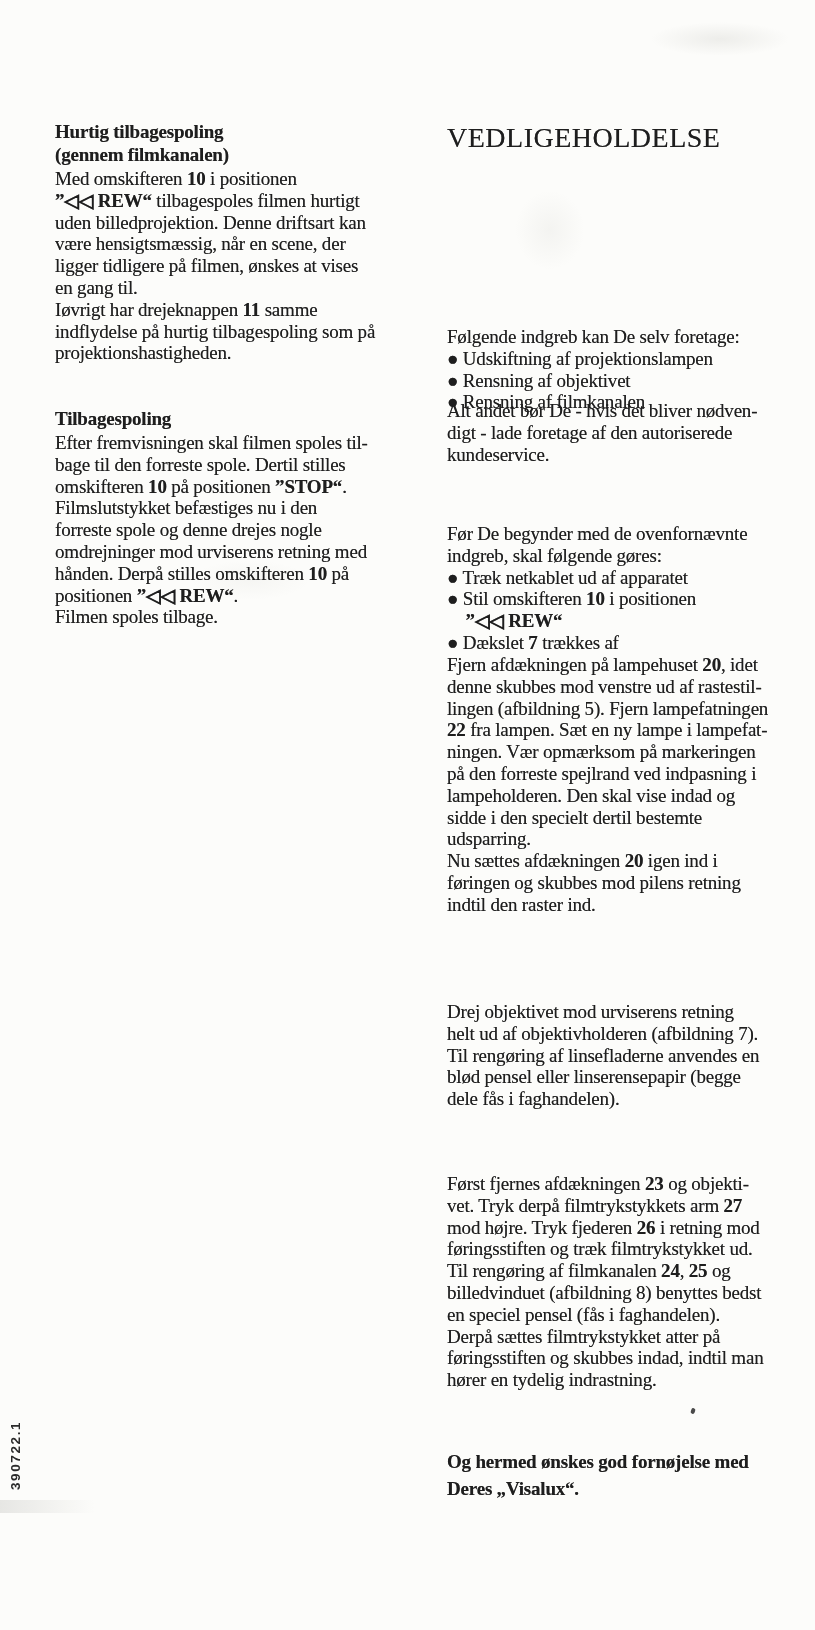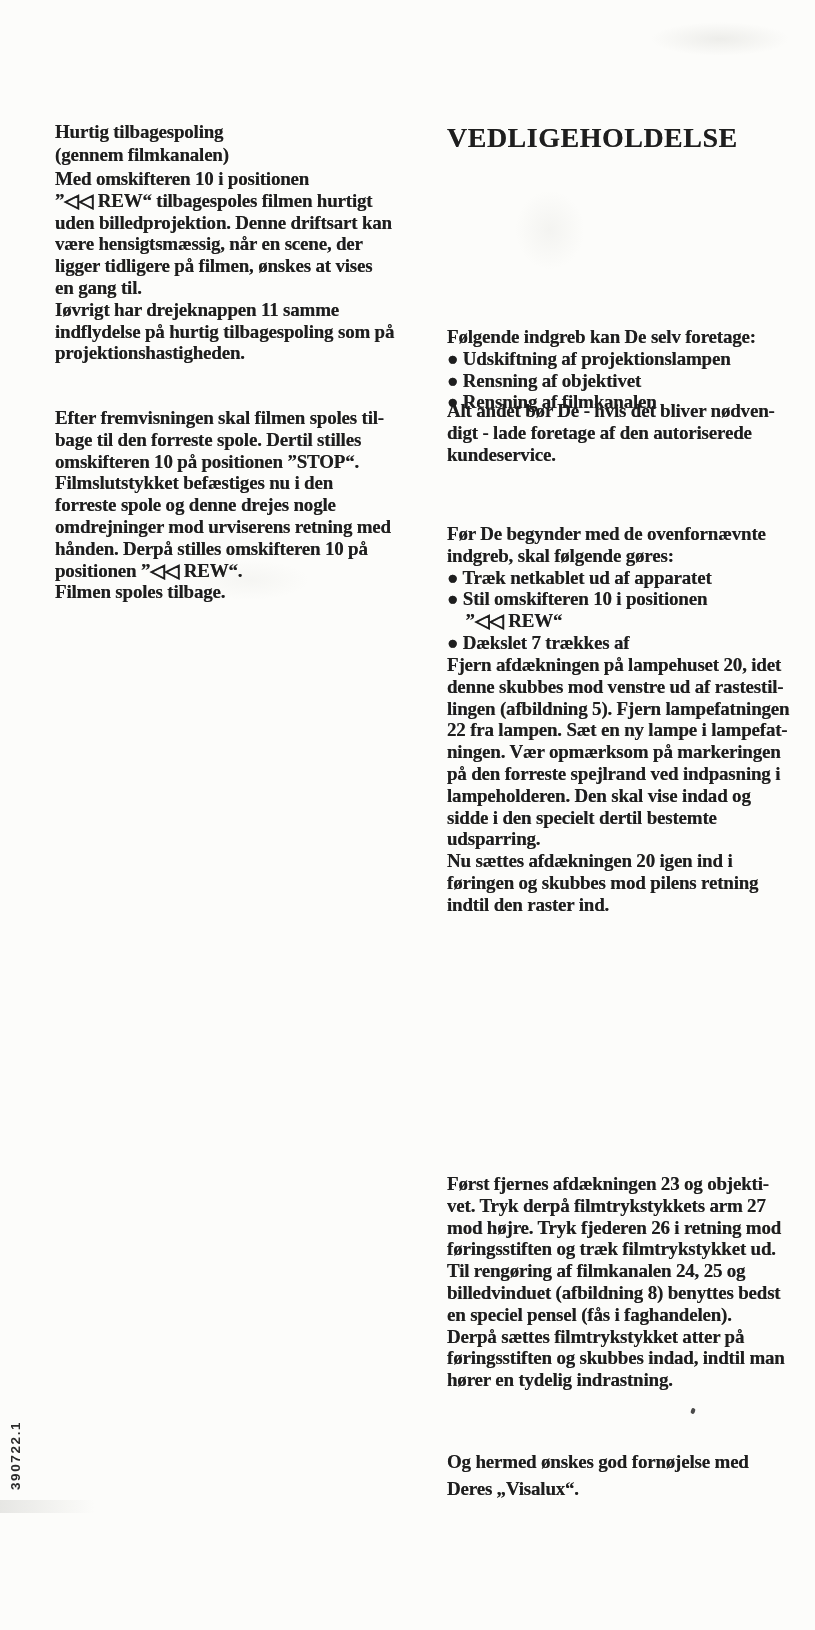--- a/index.html
+++ b/index.html
@@ -12,26 +12,26 @@
     color:#1e1e1e;
   }
   .sec{
     position:absolute;
     font-size:19px;
     line-height:21.8px;
     letter-spacing:-0.2px;
     text-shadow:0 0 0.4px rgba(25,25,25,0.6);
   }
   .sec .h{font-weight:bold;line-height:23px;margin:0 0 2px 0;}
-  .sec .b{margin:0;font-weight:bold;}
+  .sec .b{margin:0;}
   .l1{left:55px;top:120px;width:365px;}
   .l2{left:55px;top:407px;width:365px;}
   .rtitle{
     position:absolute;left:447px;top:122px;
-    font-size:28px;font-weight:bold;letter-spacing:0.5px;
+    font-size:28px;font-weight:normal;letter-spacing:0.5px;
     text-shadow:0 0 0.4px rgba(25,25,25,0.6);
   }
   .r1{left:447px;top:208px;width:368px;}
   .r2{left:447px;top:295px;width:368px;margin-top:31px;}
   .r3{left:447px;top:400px;width:368px;}
   .r4{left:447px;top:488px;width:368px;margin-top:35px;}
   .r5{left:447px;top:654px;width:368px;}
   .r6{left:447px;top:1001px;width:368px;}
   .r7{left:447px;top:1173px;width:368px;}
   .r8{left:447px;top:1448px;width:368px;font-weight:bold;line-height:27px;}
@@ -65,20 +65,21 @@
   <div class="artifact a3"></div>
   <div class="artifact a4"></div>
   <div class="artifact speck"></div>
 
   <div class="sec l1">
     <p class="h">Hurtig tilbagespoling<br>(gennem filmkanalen)</p>
     <p class="b">Med omskifteren <b>10</b> i positionen<br><b>”◁◁ REW“</b> tilbagespoles filmen hurtigt<br>uden billedprojektion. Denne driftsart kan<br>være hensigtsmæssig, når en scene, der<br>ligger tidligere på filmen, ønskes at vises<br>en gang til.<br>Iøvrigt har drejeknappen <b>11</b> samme<br>indflydelse på hurtig tilbagespoling som på<br>projektionshastigheden.</p>
   </div>
 
   <div class="sec l2">
+    <p class="h">Tilbagespoling</p>
     <p class="b">Efter fremvisningen skal filmen spoles til-<br>bage til den forreste spole. Dertil stilles<br>omskifteren <b>10</b> på positionen <b>”STOP“</b>.<br>Filmslutstykket befæstiges nu i den<br>forreste spole og denne drejes nogle<br>omdrejninger mod urviserens retning med<br>hånden. Derpå stilles omskifteren <b>10</b> på<br>positionen <b>”◁◁ REW“</b>.<br>Filmen spoles tilbage.</p>
   </div>
 
   <div class="rtitle">VEDLIGEHOLDELSE</div>
 
 
   <div class="sec r2">
     <p class="b">Følgende indgreb kan De selv foretage:<br>● Udskiftning af projektionslampen<br>● Rensning af objektivet<br>● Rensning af filmkanalen</p>
   </div>
 
@@ -88,20 +89,21 @@
 
   <div class="sec r4">
     <p class="b">Før De begynder med de ovenfornævnte<br>indgreb, skal følgende gøres:<br>● Træk netkablet ud af apparatet<br>● Stil omskifteren <b>10</b> i positionen<br>  <b>”◁◁ REW“</b><br>● Dækslet <b>7</b> trækkes af</p>
   </div>
 
   <div class="sec r5">
     <p class="b">Fjern afdækningen på lampehuset <b>20</b>, idet<br>denne skubbes mod venstre ud af rastestil-<br>lingen (afbildning 5). Fjern lampefatningen<br><b>22</b> fra lampen. Sæt en ny lampe i lampefat-<br>ningen. Vær opmærksom på markeringen<br>på den forreste spejlrand ved indpasning i<br>lampeholderen. Den skal vise indad og<br>sidde i den specielt dertil bestemte<br>udsparring.<br>Nu sættes afdækningen <b>20</b> igen ind i<br>føringen og skubbes mod pilens retning<br>indtil den raster ind.</p>
   </div>
 
   <div class="sec r6">
+    <p class="b">Drej objektivet mod urviserens retning<br>helt ud af objektivholderen (afbildning 7).<br>Til rengøring af linsefladerne anvendes en<br>blød pensel eller linserensepapir (begge<br>dele fås i faghandelen).</p>
   </div>
 
   <div class="sec r7">
     <p class="b">Først fjernes afdækningen <b>23</b> og objekti-<br>vet. Tryk derpå filmtrykstykkets arm <b>27</b><br>mod højre. Tryk fjederen <b>26</b> i retning mod<br>føringsstiften og træk filmtrykstykket ud.<br>Til rengøring af filmkanalen <b>24</b>, <b>25</b> og<br>billedvinduet (afbildning 8) benyttes bedst<br>en speciel pensel (fås i faghandelen).<br>Derpå sættes filmtrykstykket atter på<br>føringsstiften og skubbes indad, indtil man<br>hører en tydelig indrastning.</p>
   </div>
 
   <div class="sec r8">
     <p class="b">Og hermed ønskes god fornøjelse med<br>Deres „Visalux“.</p>
   </div>
 

